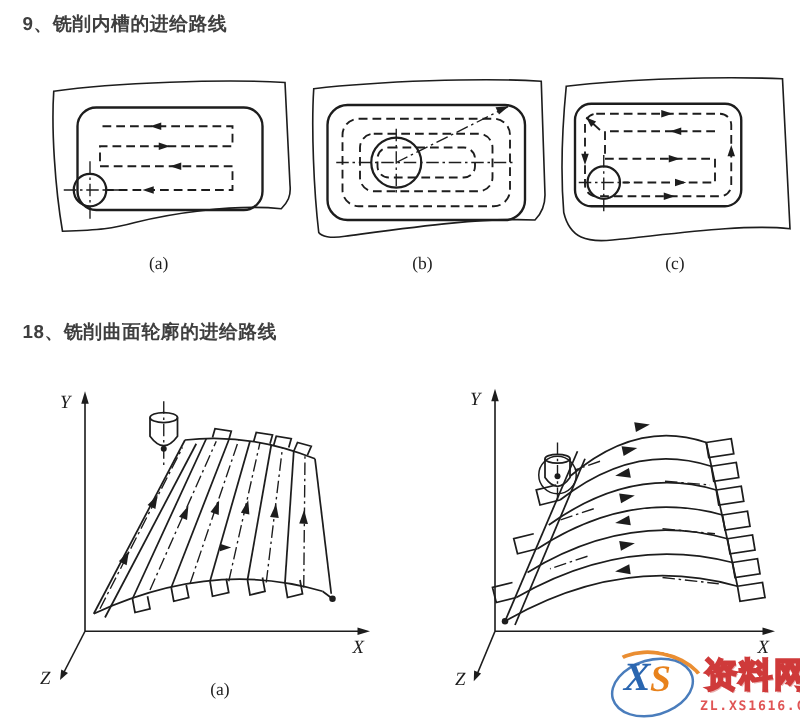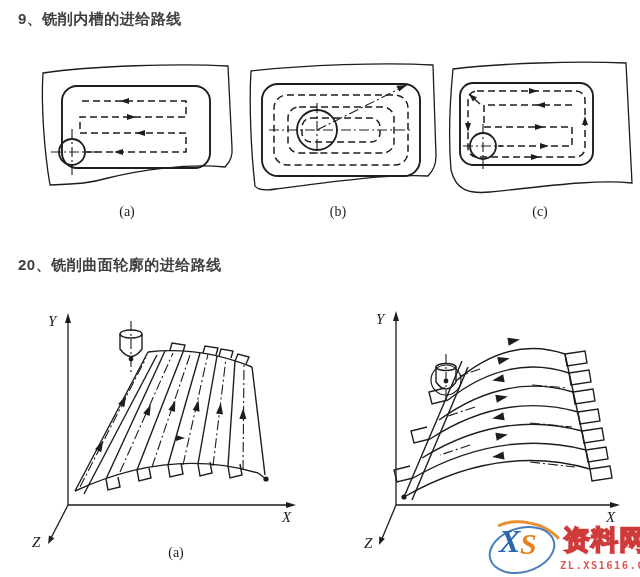--- a/index.html
+++ b/index.html
@@ -75,21 +75,21 @@
     <polygon class="arrow" points="25,36 32.9,39.2 28.9,43.6"></polygon>
     <path class="ink dash" d="M128,47 H40 V69 H128 V88 H54"></path>
     <polygon class="arrow" points="92,47 101,44 101,50"></polygon>
     <polygon class="arrow" points="100,69 91,66 91,72"></polygon>
     <polygon class="arrow" points="105,88 96,85 96,91"></polygon>
     <circle class="ink" cx="39" cy="88" r="13" stroke-width="1.8"></circle>
     <path class="ink dashdot" d="M19,88 H60 M39,66 V111"></path>
   </svg>
   <div class="figlabel" style="left:520px;top:204px;">(c)</div>
 
-  <div class="heading" style="left:18px;top:256px;">20、铣削曲面轮廓的进给路线</div>
+  <div class="heading" style="left:18px;top:256px;">18、铣削曲面轮廓的进给路线</div>
 
   <svg style="left:20px;top:295px;" width="290" height="282" viewBox="0 0 290 282">
     <g>
       <line class="ink blank" x1="48" y1="210" x2="48" y2="26"></line>
       <polygon class="arrow" points="48,18 45,28 51,28"></polygon>
       <line class="ink blank" x1="48" y1="210" x2="270" y2="210"></line>
       <polygon class="arrow" points="276,210 266,207 266,213"></polygon>
       <line class="ink blank" x1="48" y1="210" x2="30" y2="245"></line>
       <polygon class="arrow" points="28,249 34.4,243.3 29,240.5"></polygon>
       <text class="axis" x="28" y="31">Y</text>

